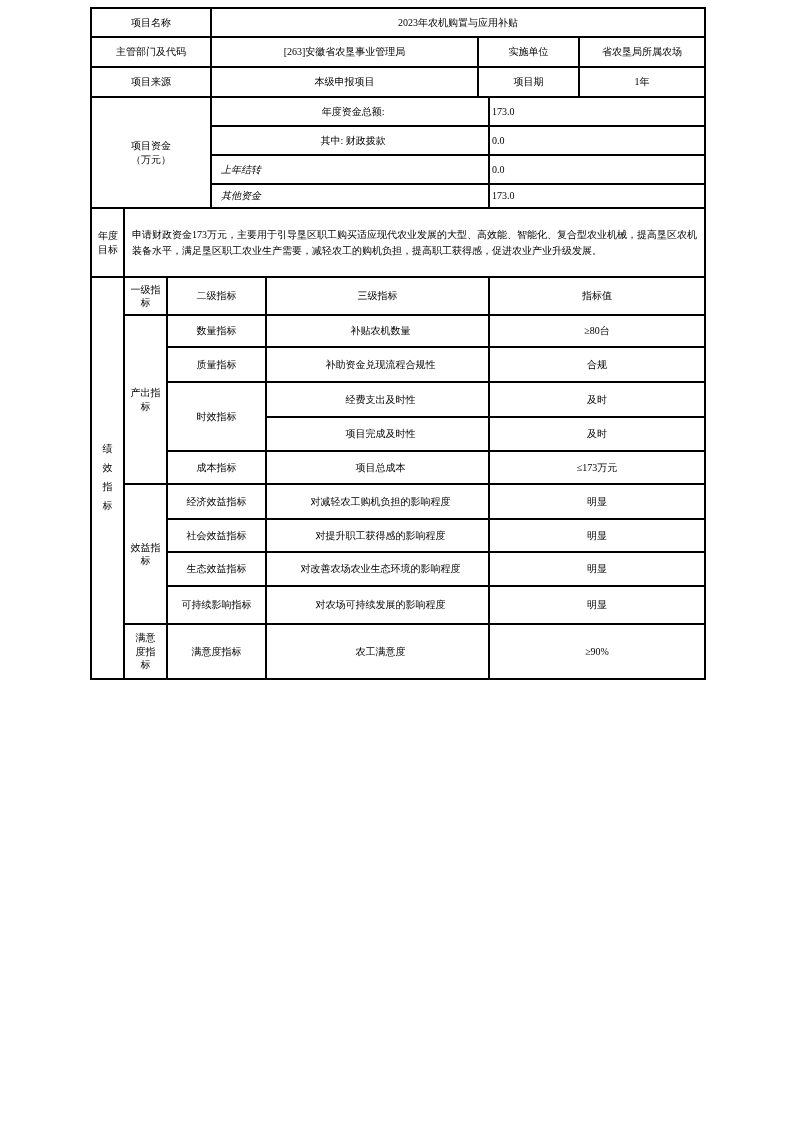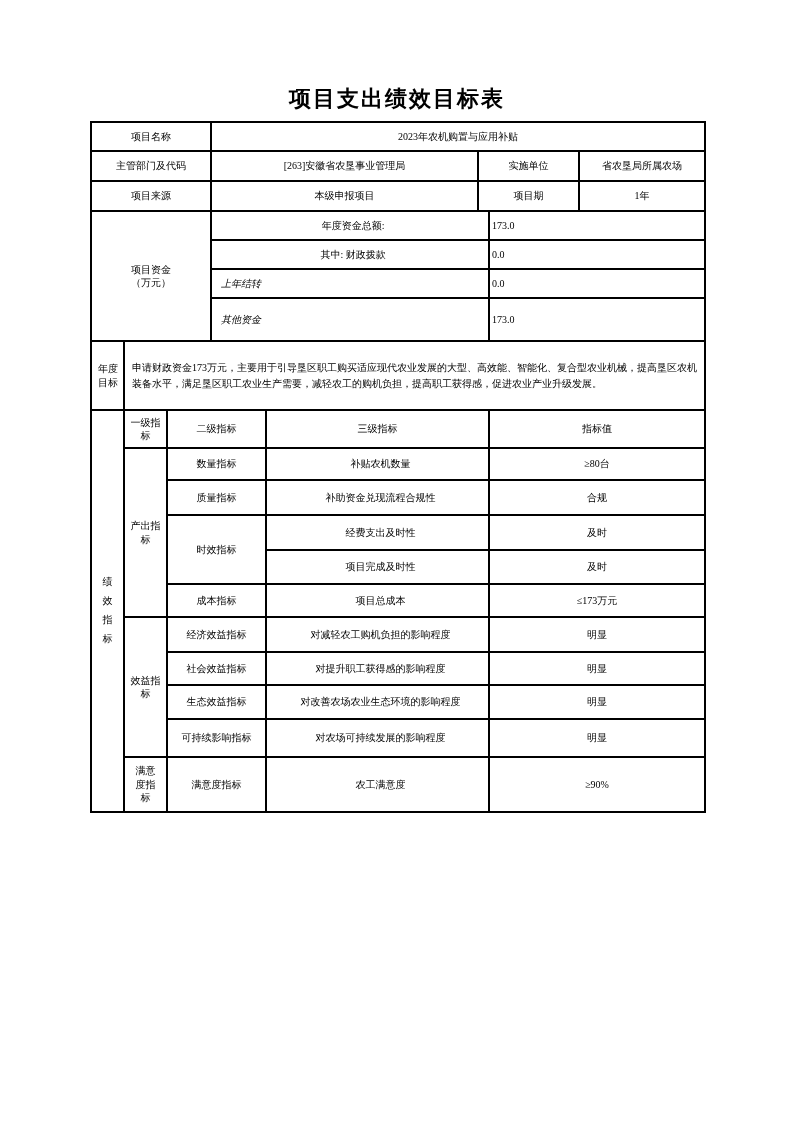--- a/index.html
+++ b/index.html
@@ -64,21 +64,20 @@
     width: 28px;
     margin: 0 auto;
     word-break: break-all;
     text-align: center;
   }
 </style>
 </head>
 <body>
 
 <div class="page">
-  <div class="title">项目支出绩效目标表</div>
 
   <table class="main">
     <colgroup>
       <col style="width:33px">
         <col style="width:43px">
         <col style="width:44px">
         <col style="width:55px">
       <col style="width:212px">
         <col style="width:11px">
         <col style="width:90px">
@@ -114,21 +113,21 @@
       <td colspan="2" class="right">173.0</td>
     </tr>
     <tr style="height:29px">
       <td colspan="3" class="left">其中: 财政拨款</td>
       <td colspan="2" class="right">0.0</td>
     </tr>
     <tr style="height:29px">
       <td colspan="3" class="indent">上年结转</td>
       <td colspan="2" class="right">0.0</td>
     </tr>
-    <tr style="height:43px">
+    <tr style="height:24px">
       <td colspan="3" class="indent">其他资金</td>
       <td colspan="2" class="right">173.0</td>
     </tr>
 
     <tr style="height:69px">
       <td>
         <div class="wrap2">年度目标</div>
       </td>
       <td colspan="7" class="goal-text">申请财政资金173万元，主要用于引导垦区职工购买适应现代农业发展的大型、高效能、智能化、复合型农业机械，提高垦区农机装备水平，满足垦区职工农业生产需要，减轻农工的购机负担，提高职工获得感，促进农业产业升级发展。</td>
     </tr>

